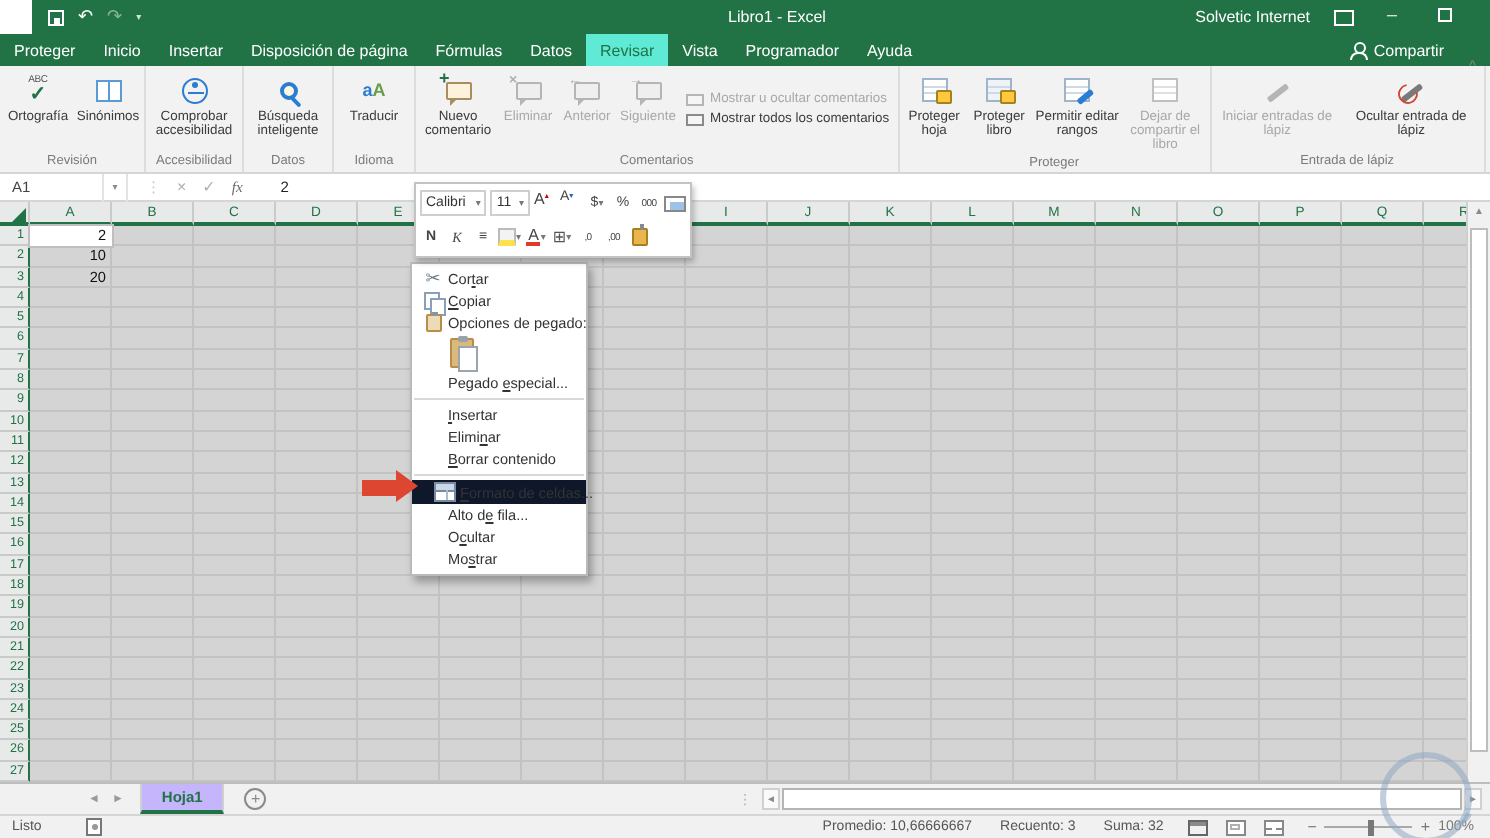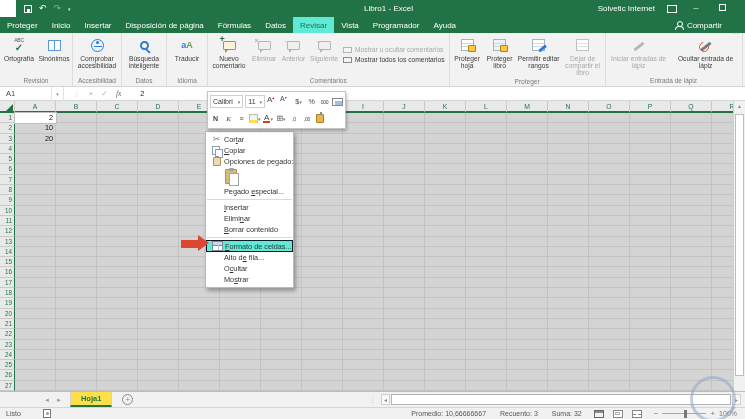--- a/index.html
+++ b/index.html
@@ -67,34 +67,34 @@
   .mtb{display:flex;align-items:center;justify-content:center;min-width:11px;height:13px;color:#444}
   .mtb b{font-weight:700}.mtb i{font-family:"Liberation Serif",serif}
   .fillsq{width:9px;height:9px;background:#f3f3f3;border:1px solid #bbb;border-bottom:3px solid #ffe14d}
   .fontA{font-size:8px;line-height:7px;border-bottom:2.5px solid #e03b24;padding:0 1px}
   .smalltxt{font-size:5px;letter-spacing:-.3px}
 
   
   .ctxmenu{position:absolute;left:205px;top:131px;width:89px;background:#fff;border:1px solid #bababa;box-shadow:2px 3px 4px rgba(0,0,0,.3);z-index:25;padding:2px 0;font-size:7.3px;color:#333}
   .mitem{height:11px;display:flex;align-items:center;padding:0 4px 0 3px;white-space:nowrap}
   .mitem .gut{width:15px;display:flex;align-items:center;justify-content:center;flex:none}
-  .mitem.hl{background:#5eead4;border:1px solid #0f172a;height:12px}
+  .mitem.hl{background:#5eead4;border:6px solid #0f172a;height:12px}
   .msep{height:1px;background:#d9d9d9;margin:2px 1px}
   .mpaste{height:19px;display:flex;align-items:center;padding-left:18px}
   u{text-decoration:underline}
 
   
   .redarrow{position:absolute;left:181px;top:235px;width:28px;height:17px;z-index:40}
   .redarrow .shaft{position:absolute;left:0;top:4.5px;width:17px;height:8px;background:#dd4631}
   .redarrow .head{position:absolute;left:17px;top:0;width:0;height:0;border-top:8.5px solid transparent;border-bottom:8.5px solid transparent;border-left:11px solid #dd4631}
 
   
   .sheetbar{position:absolute;left:0;top:391px;width:745px;height:16px;background:#f1f1f1;border-top:1px solid #bdbdbd;display:flex;align-items:stretch;font-size:7.5px;color:#666}
   .snav{display:flex;align-items:center;gap:6px;padding-left:44px;color:#9a9a9a;font-size:6px}
-  .sheettab{margin-left:8px;background:#fde047;border-right:1px solid #d0d0d0;border-left:1px solid #d0d0d0;border-bottom:2px solid #217346;color:#217346;font-weight:700;display:flex;align-items:center;padding:0 10px}
+  .sheettab{margin-left:8px;background:#c4b5fd;border-right:1px solid #d0d0d0;border-left:1px solid #d0d0d0;border-bottom:2px solid #217346;color:#217346;font-weight:700;display:flex;align-items:center;padding:0 10px}
   .addsheet{width:11px;height:11px;border:1px solid #8a8a8a;border-radius:50%;color:#8a8a8a;font-size:8px;line-height:9px;text-align:center;align-self:center;margin-left:10px}
   .splitter{margin-left:auto;color:#b0b0b0;align-self:center;font-size:7px;letter-spacing:1px}
   .hscroll{display:flex;align-items:center;gap:1px;margin:2px 4px 2px 4px;width:360px}
   .hsarr{width:9px;height:11px;border:1px solid #d0d0d0;background:#fafafa;color:#8a8a8a;font-size:5px;display:flex;align-items:center;justify-content:center}
   .hthumb{flex:1;height:11px;background:#fff;border:1px solid #b5b5b5}
 
   
   .statusbar{position:absolute;left:0;top:407px;width:745px;height:12px;background:#f1f1f1;border-top:1px solid #d5d5d5;display:flex;align-items:center;font-size:7px;color:#555}
   .stleft{display:flex;align-items:center;gap:22px;padding-left:6px}
   .stright{margin-left:auto;display:flex;align-items:center;gap:12px;padding-right:8px}

